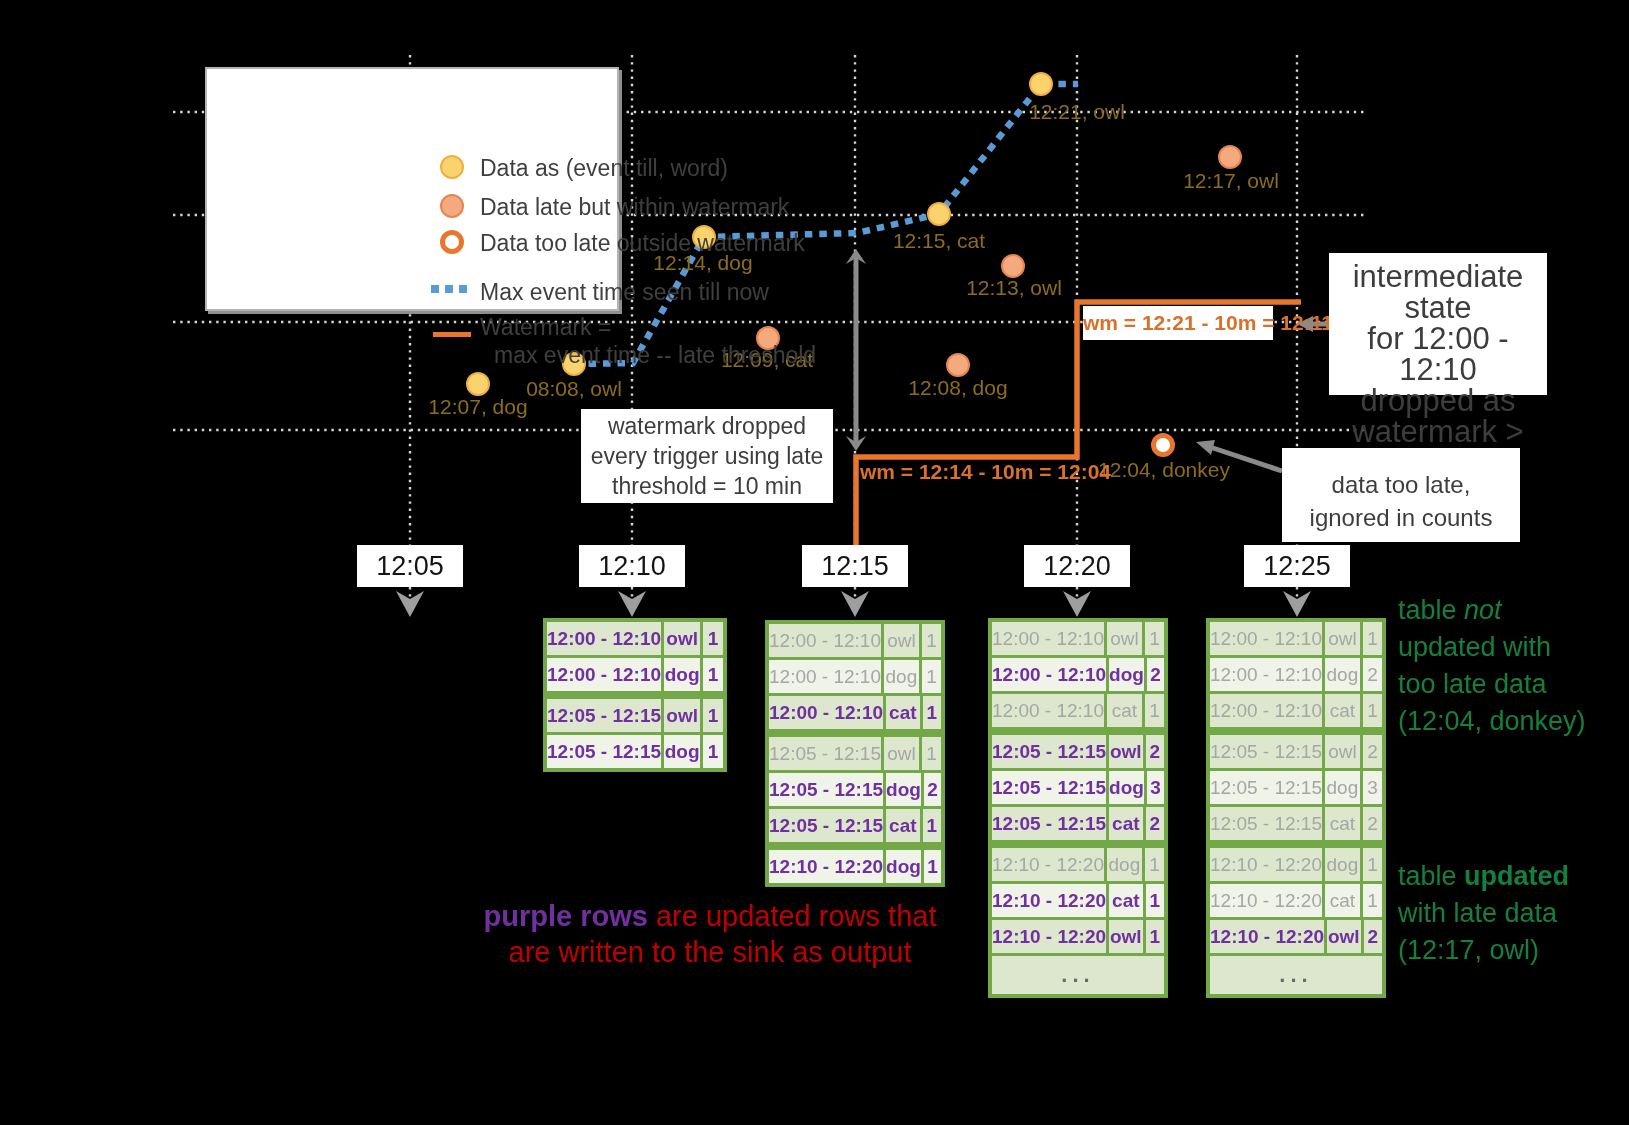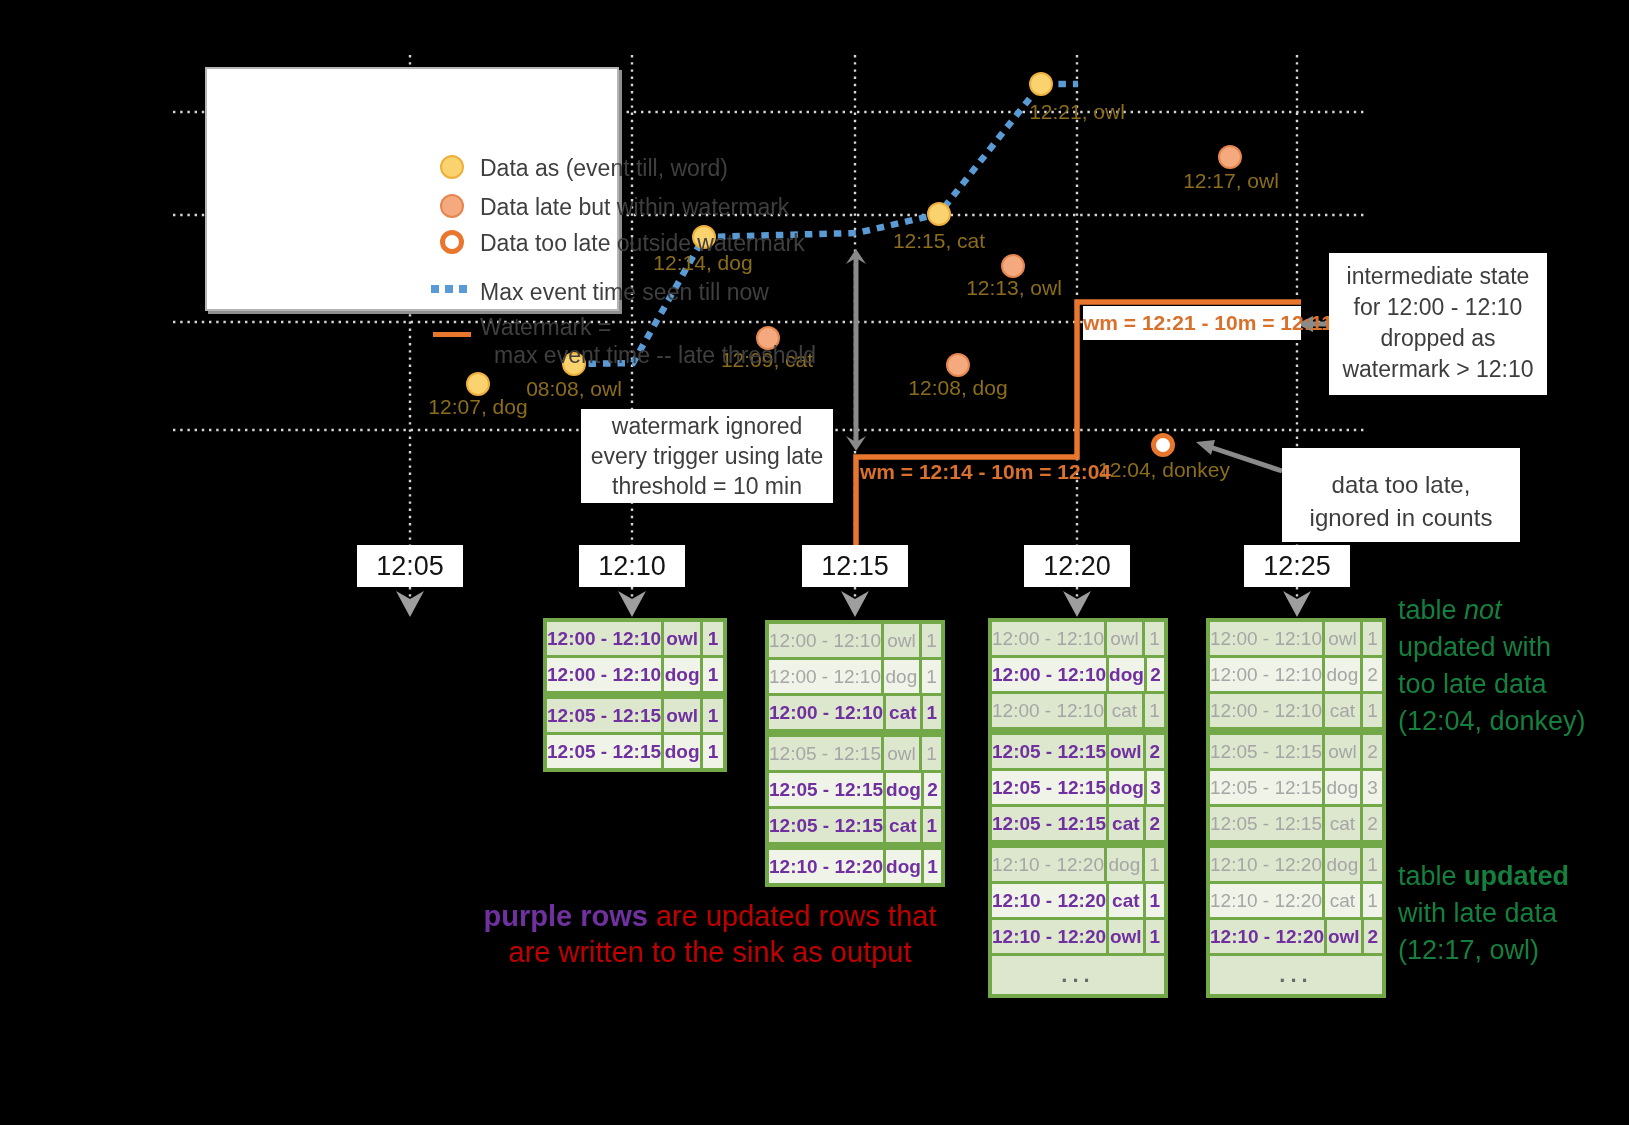--- a/index.html
+++ b/index.html
@@ -24,27 +24,27 @@
   
   .pt{z-index:4;}
   .ptlabel{z-index:4;width:180px;text-align:center;font-size:21px;color:#8c6d1c;white-space:nowrap;}
 
   
   .tick{width:106px;height:42px;background:#fff;color:#141414;font-size:27px;line-height:42px;
         text-align:center;z-index:5;}
 
   
   .wm1{left:860px;top:460px;font-size:21px;font-weight:700;color:#d9702b;white-space:nowrap;z-index:5;}
-  .wm2{left:1083px;top:306px;width:218px;height:34px;background:#fff;font-size:21px;font-weight:700;
+  .wm2{left:1083px;top:306px;width:190px;height:34px;background:#fff;font-size:21px;font-weight:700;
        color:#d9702b;text-align:center;line-height:34px;white-space:nowrap;z-index:5;}
 
   
   .callout{background:#fff;color:#3d3d3d;text-align:center;z-index:6;}
   .co-wmupd{left:581px;top:409px;width:252px;height:92px;font-size:23px;line-height:30px;padding-top:2px;}
-  .co-inter{left:1329px;top:253px;width:218px;height:134px;font-size:23px;line-height:31px;padding-top:8px;}
+  .co-inter{left:1329px;top:253px;width:218px;height:134px;font-size:31px;line-height:31px;padding-top:8px;}
   .co-late{left:1282px;top:448px;width:238px;height:74px;font-size:24px;line-height:33px;padding-top:20px;}
 
   
   .rednote{color:#15803d;font-size:27px;line-height:37px;z-index:5;white-space:nowrap;}
   .rednote em{font-style:italic;}
   .rednote b{font-weight:700;}
   .purplenote{left:470px;top:898px;width:480px;text-align:center;font-size:29px;line-height:36px;
               color:#c00000;z-index:5;}
   .purplenote .hl{color:#7030a0;font-weight:700;}
 
@@ -155,21 +155,21 @@
   <div class="abs wm1">wm = 12:14 - 10m = 12:04</div>
   <div class="abs wm2">wm = 12:21 - 10m = 12:11</div>
 
   <div class="abs tick" style="left:357px;top:545px;">12:05</div>
   <div class="abs tick" style="left:579px;top:545px;">12:10</div>
   <div class="abs tick" style="left:802px;top:545px;">12:15</div>
   <div class="abs tick" style="left:1024px;top:545px;">12:20</div>
   <div class="abs tick" style="left:1244px;top:545px;">12:25</div>
 
   <div class="abs callout co-wmupd">
-    <div>watermark ignored</div>
+    <div>watermark dropped</div>
     <div>every trigger using late</div>
     <div>threshold = 10 min</div>
   </div>
   <div class="abs callout co-inter">
     <div>intermediate state</div>
     <div>for 12:00 - 12:10</div>
     <div>dropped as</div>
     <div>watermark &gt; 12:10</div>
   </div>
   <div class="abs callout co-late">

